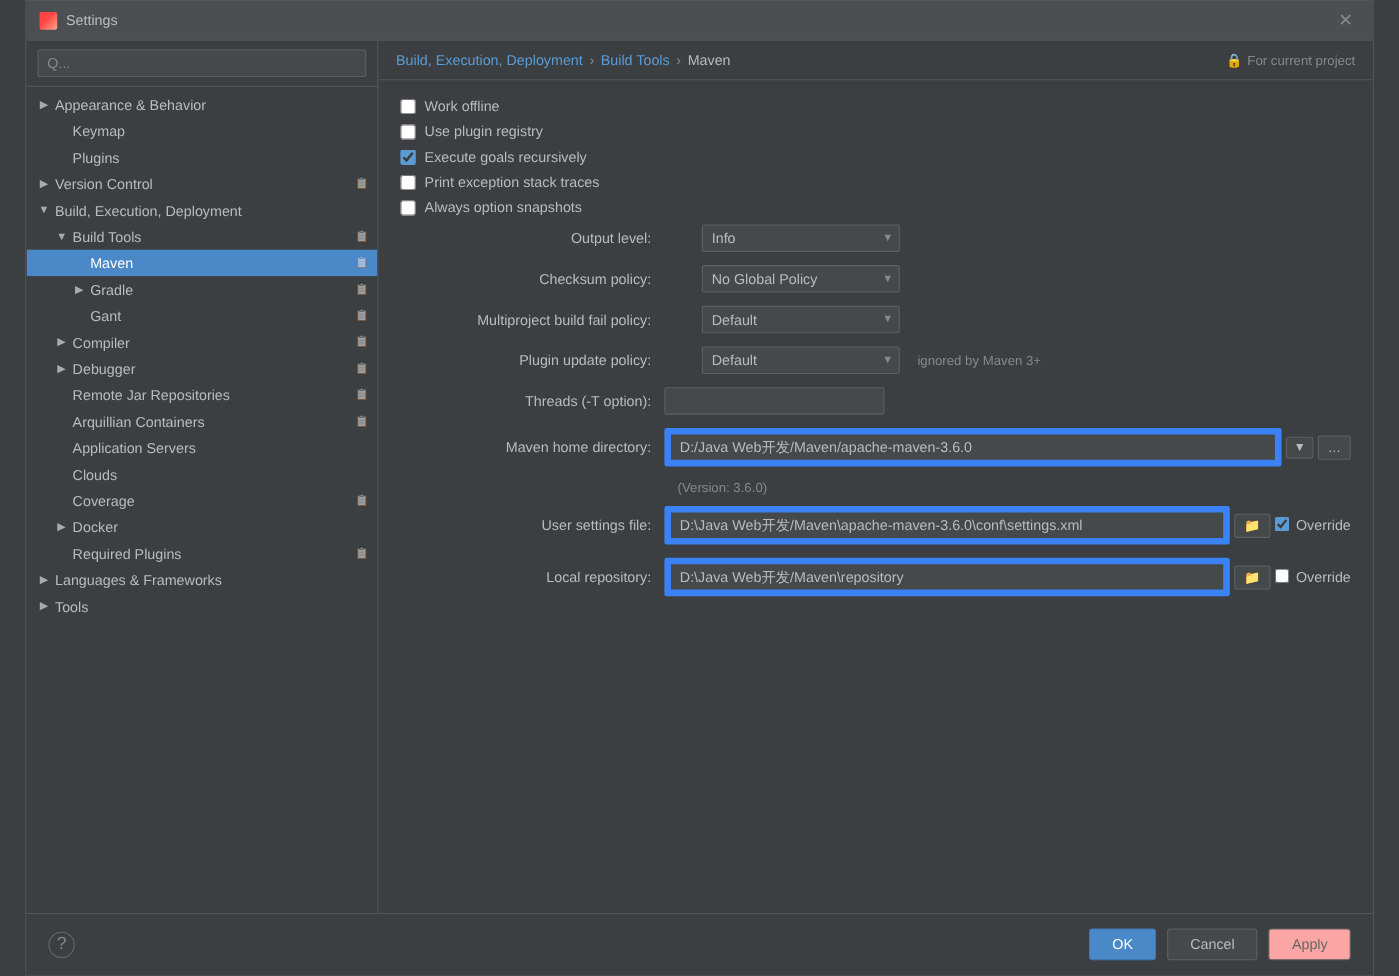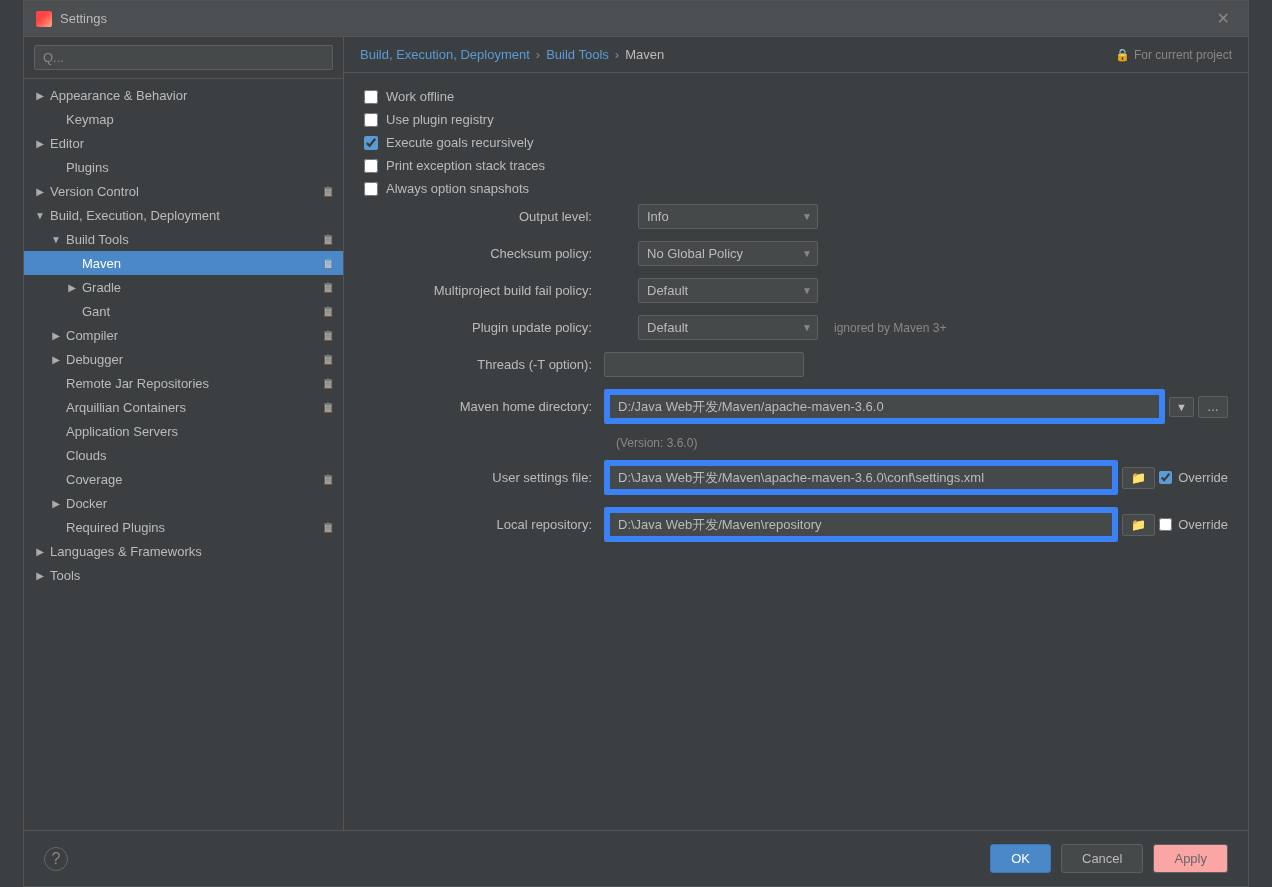--- a/index.html
+++ b/index.html
@@ -285,21 +285,21 @@
     }
     .version-note {
       color: #888;
       font-size: 12px;
       margin-left: 240px;
       padding-left: 12px;
       margin-bottom: 10px;
     }
     .override-check {
       display: flex;
-      align-items: center;
+      align-items: flex-start;
       gap: 6px;
     }
     .override-check input[type="checkbox"] {
       cursor: pointer;
       accent-color: #5b9bd5;
     }
 
     
     .bottom-bar {
       height: 56px;
@@ -370,24 +370,20 @@
       </div>
       <div class="tree" id="tree-container">
 
       <div class="tree-item indent-0">
             <span class="arrow collapsed"></span>
             <span class="label">Appearance &amp; Behavior</span>
           </div>
           <div class="tree-item indent-1">
             <span class="arrow leaf"></span>
             <span class="label">Keymap</span>
-          </div>
-          <div class="tree-item indent-0">
-            <span class="arrow collapsed"></span>
-            <span class="label">Editor</span>
           </div>
           <div class="tree-item indent-1">
             <span class="arrow leaf"></span>
             <span class="label">Plugins</span>
           </div>
           <div class="tree-item indent-0">
             <span class="arrow collapsed"></span>
             <span class="label">Version Control</span>
             <span class="copy-icon">📋</span>
           </div>

